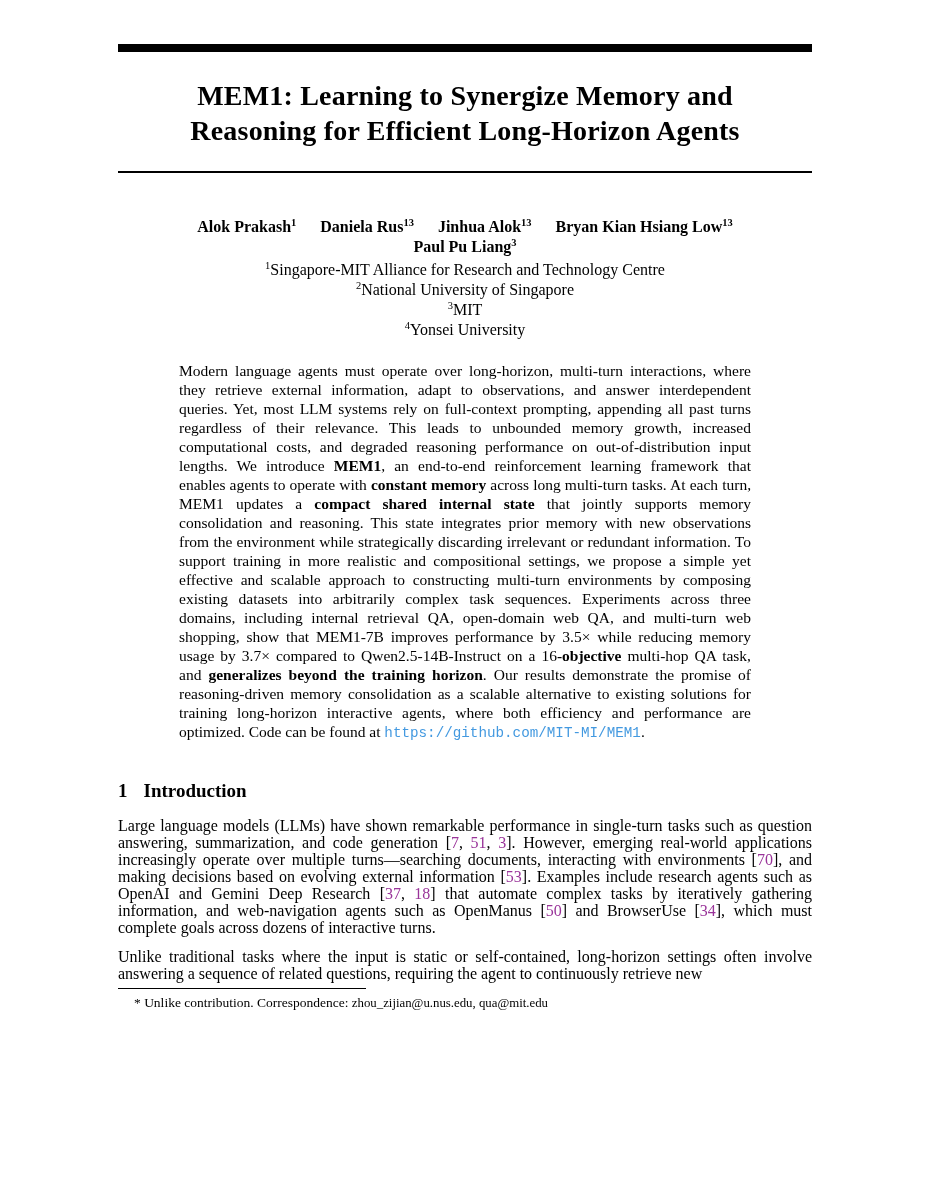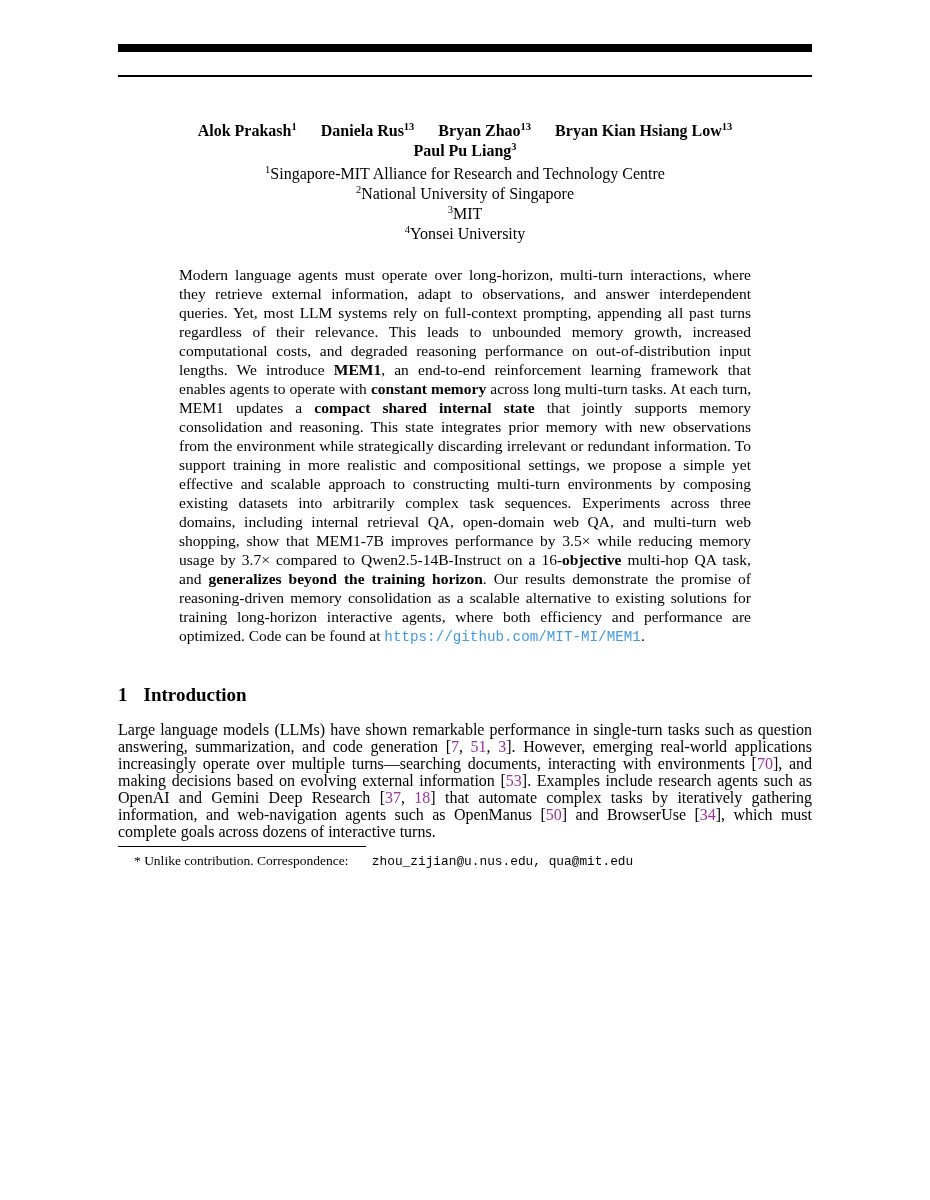--- a/index.html
+++ b/index.html
@@ -27,21 +27,21 @@
 
   .authors-block{margin-top:44px;text-align:center;font-size:16px;line-height:20px;}
   .author-row{font-weight:bold;}
   .affiliations-block{text-align:center;font-size:16px;line-height:20px;margin-top:3px;}
 
   .seg-sup{font-size:10.5px;vertical-align:super;line-height:0;}
   .seg-sp{display:inline-block;width:24px;}
   .seg-b{font-weight:bold;}
   .seg-cite{color:var(--cite);}
   .seg-link{font-family:"Liberation Mono","DejaVu Sans Mono",monospace;color:var(--link);font-size:0.92em;}
-  .seg-mono{font-family:Liberation Mono, monospace;font-size:0.95em;margin-left:20px;}
+  .seg-mono{font-family:Liberation Serif, serif;font-size:0.95em;}
 
   .abstract-heading{margin-top:52px;text-align:center;font-size:18.5px;font-weight:bold;}
   .abstract-body{
     margin:21px auto 0 auto;width:572px;
     font-size:15.5px;line-height:19px;text-align:justify;
   }
 
   .section-heading{margin-top:37px;font-size:19px;font-weight:bold;}
   .section-number{display:inline-block;margin-right:16px;}
 
@@ -54,43 +54,48 @@
   }
 </style>
 </head>
 <body>
 
 <div class="page">
   <div class="content">
 
     <div class="top-bar"></div>
 
+    <div class="paper-title">
+      <div>MEM1: Learning to Synergize Memory and</div>
+      <div>Reasoning for Efficient Long-Horizon Agents</div>
+    </div>
 
     <div class="title-rule"></div>
 
     <div class="authors-block">
-      <div class="author-row"><span>Alok Prakash</span><span class="seg-sup">1</span><span class="seg-sp"></span><span>Daniela Rus</span><span class="seg-sup">13</span><span class="seg-sp"></span><span>Bryan Zhao</span><span class="seg-sup">13</span><span class="seg-sp"></span><span>Bryan Kian Hsiang Low</span><span class="seg-sup">13</span></div>
+      <div class="author-row"><span>Alok Prakash</span><span class="seg-sup">1</span><span class="seg-sp"></span><span>Daniela Rus</span><span class="seg-sup">13</span><span class="seg-sp"></span><span>Jinhua Alok</span><span class="seg-sup">13</span><span class="seg-sp"></span><span>Bryan Kian Hsiang Low</span><span class="seg-sup">13</span></div>
       <div class="author-row"><span>Paul Pu Liang</span><span class="seg-sup">3</span></div>
     </div>
 
     <div class="affiliations-block">
       <div><span class="seg-sup">1</span><span>Singapore-MIT Alliance for Research and Technology Centre</span></div>
       <div><span class="seg-sup">2</span><span>National University of Singapore</span></div>
       <div><span class="seg-sup">3</span><span>MIT</span></div>
       <div><span class="seg-sup">4</span><span>Yonsei University</span></div>
     </div>
 
 
     <div class="abstract-body"><span>Modern language agents must operate over long-horizon, multi-turn interactions, where they retrieve external information, adapt to observations, and answer interdependent queries.  Yet, most LLM systems rely on full-context prompting, appending all past turns regardless of their relevance.  This leads to unbounded memory growth, increased computational costs, and degraded reasoning performance on out-of-distribution input lengths. We introduce </span><span class="seg-b">MEM1</span><span>, an end-to-end reinforcement learning framework that enables agents to operate with </span><span class="seg-b">constant memory</span><span> across long multi-turn tasks. At each turn, MEM1 updates a </span><span class="seg-b">compact shared internal state</span><span> that jointly supports memory consolidation and reasoning. This state integrates prior memory with new observations from the environment while strategically discarding irrelevant or redundant information.  To support training in more realistic and compositional settings, we propose a simple yet effective and scalable approach to constructing multi-turn environments by composing existing datasets into arbitrarily complex task sequences.  Experiments across three domains, including internal retrieval QA, open-domain web QA, and multi-turn web shopping, show that MEM1-7B improves performance by 3.5× while reducing memory usage by 3.7× compared to Qwen2.5-14B-Instruct on a 16</span><span class="seg-b">-objective</span><span> multi-hop QA task, and </span><span class="seg-b">generalizes beyond the training horizon</span><span>. Our results demonstrate the promise of reasoning-driven memory consolidation as a scalable alternative to existing solutions for training long-horizon interactive agents, where both efficiency and performance are optimized. Code can be found at </span><span class="seg-link">https://github.com/MIT-MI/MEM1</span><span>.</span></div>
 
     <div class="section-heading">
       <span class="section-number">1</span><span>Introduction</span>
     </div>
 
     <div class="body-para"><span>Large language models (LLMs) have shown remarkable performance in single-turn tasks such as question answering, summarization, and code generation [</span><span class="seg-cite">7</span><span>, </span><span class="seg-cite">51</span><span>, </span><span class="seg-cite">3</span><span>].  However, emerging real-world applications increasingly operate over multiple turns—searching documents, interacting with environments [</span><span class="seg-cite">70</span><span>], and making decisions based on evolving external information [</span><span class="seg-cite">53</span><span>]. Examples include research agents such as OpenAI and Gemini Deep Research [</span><span class="seg-cite">37</span><span>, </span><span class="seg-cite">18</span><span>] that automate complex tasks by iteratively gathering information, and web-navigation agents such as OpenManus [</span><span class="seg-cite">50</span><span>] and BrowserUse [</span><span class="seg-cite">34</span><span>], which must complete goals across dozens of interactive turns.</span></div>
 
+    <div class="body-para second"><span>Unlike traditional tasks where the input is static or self-contained, long-horizon settings often involve answering a sequence of related questions, requiring the agent to continuously retrieve new</span></div>
 
     <div class="footnote-rule"></div>
 
     <div class="footnote-text"><span>* Unlike contribution. Correspondence: </span><span class="seg-mono">zhou_zijian@u.nus.edu, qua@mit.edu</span></div>
 
   </div>
 </div>
 
 </body></html>

